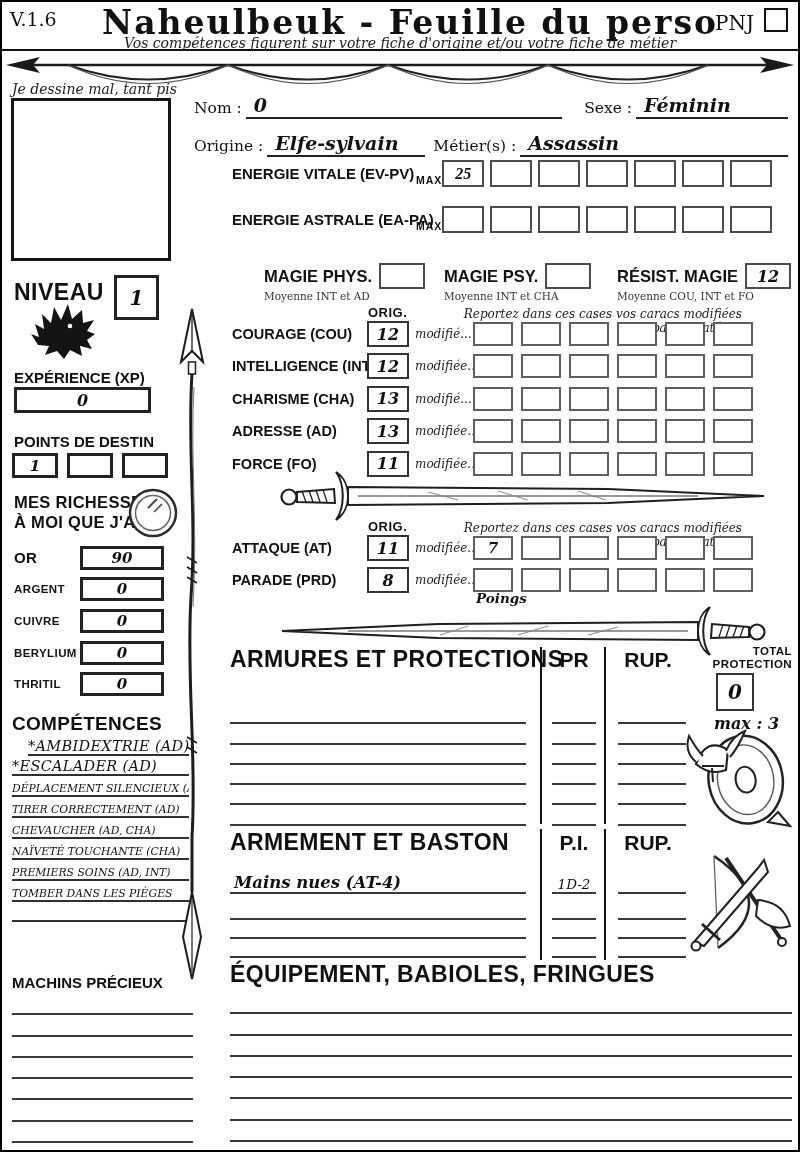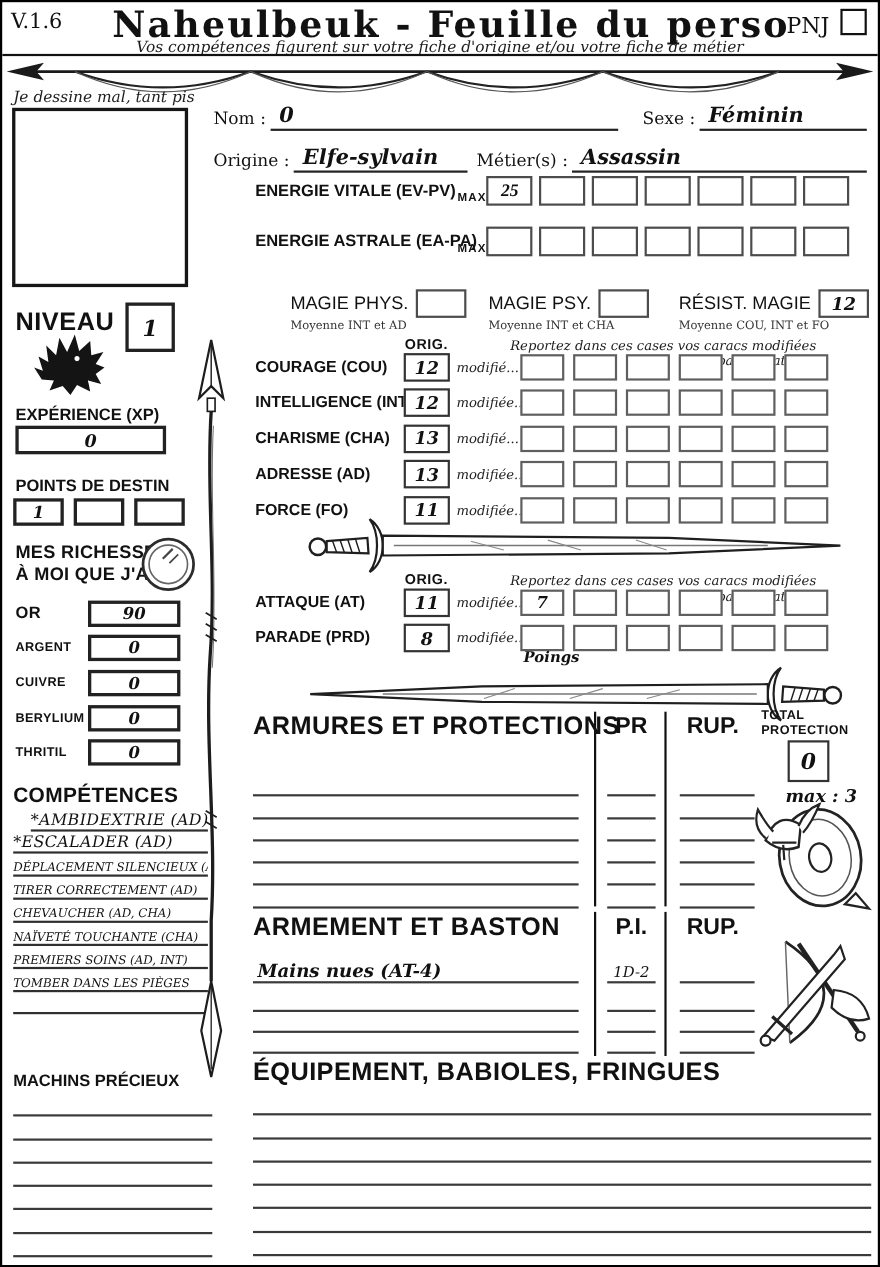--- a/index.html
+++ b/index.html
@@ -58,21 +58,21 @@
   .box-group{display:flex;align-items:flex-end}
   .max-wrap{display:flex;flex-direction:row;align-items:flex-end}
   .max-label{font-size:10.5px;font-weight:bold;letter-spacing:1px;line-height:13px}
   .mbox{width:42px;height:27px;border:2px solid #4c4c4c;box-sizing:border-box;background:#fff;
         margin-right:6px;display:flex;align-items:center;justify-content:center;
         font-family:Liberation Serif, serif;font-style:italic;font-weight:bold;font-size:16px}
   
   .magic-section{left:230px;top:261px;width:565px;height:46px}
   .magic-item{position:absolute;top:0}
   .magic-top{display:flex;align-items:center;gap:7px}
-  .magic-label{font-size:16.5px;font-weight:normal;white-space:nowrap}
+  .magic-label{font-size:16.5px;font-weight:bold;white-space:nowrap}
   .magicbox{width:46px;height:26px;border:2px solid #4c4c4c;box-sizing:border-box;background:#fff;
             display:flex;align-items:center;justify-content:center;font-family:"DejaVu Serif",serif;
             font-style:italic;font-weight:bold;font-size:16px}
   .magic-note{font-family:"DejaVu Serif",serif;font-size:10.5px;color:#333;margin-top:1px}
   
   .orig-label{font-size:13px;font-weight:bold;letter-spacing:.5px}
   .report-note{width:300px;text-align:right;font-size:12px}
   .rows-wrap{width:560px}
   .srow{display:flex;align-items:center;height:26px;margin-bottom:6.4px}
   .s-label{width:135px;font-size:14.5px;font-weight:bold;white-space:nowrap}
@@ -93,21 +93,21 @@
   .trow{display:flex;align-items:flex-end}
   .t-name{flex:1}
   .gap1{width:26px}
   .t-pr{width:44px}
   .gap2{width:22px}
   .t-rup{width:68px}
   .uline{border-bottom:2px solid #3a3a3a;box-sizing:border-box}
   .w-name{font-family:"DejaVu Serif",serif;font-style:italic;font-weight:bold;font-size:16.5px;
           padding-left:4px;white-space:nowrap;overflow:visible}
   .w-pi{font-family:"DejaVu Serif",serif;font-style:italic;font-size:13.5px;text-align:center}
-  .total-label{width:100px;text-align:left;font-size:11.5px;font-weight:bold;line-height:13px;letter-spacing:.4px}
+  .total-label{width:100px;text-align:right;font-size:11.5px;font-weight:bold;line-height:13px;letter-spacing:.4px}
   .total-box{width:38px;height:38px;border:2px solid #333;font-size:20px}
   .poings{font-size:13.5px}
   .equip-lines{left:228px;width:562px}
 </style>
 </head>
 <body>
 
 <div class="page">
 
   <div class="abs version">V.1.6</div>

